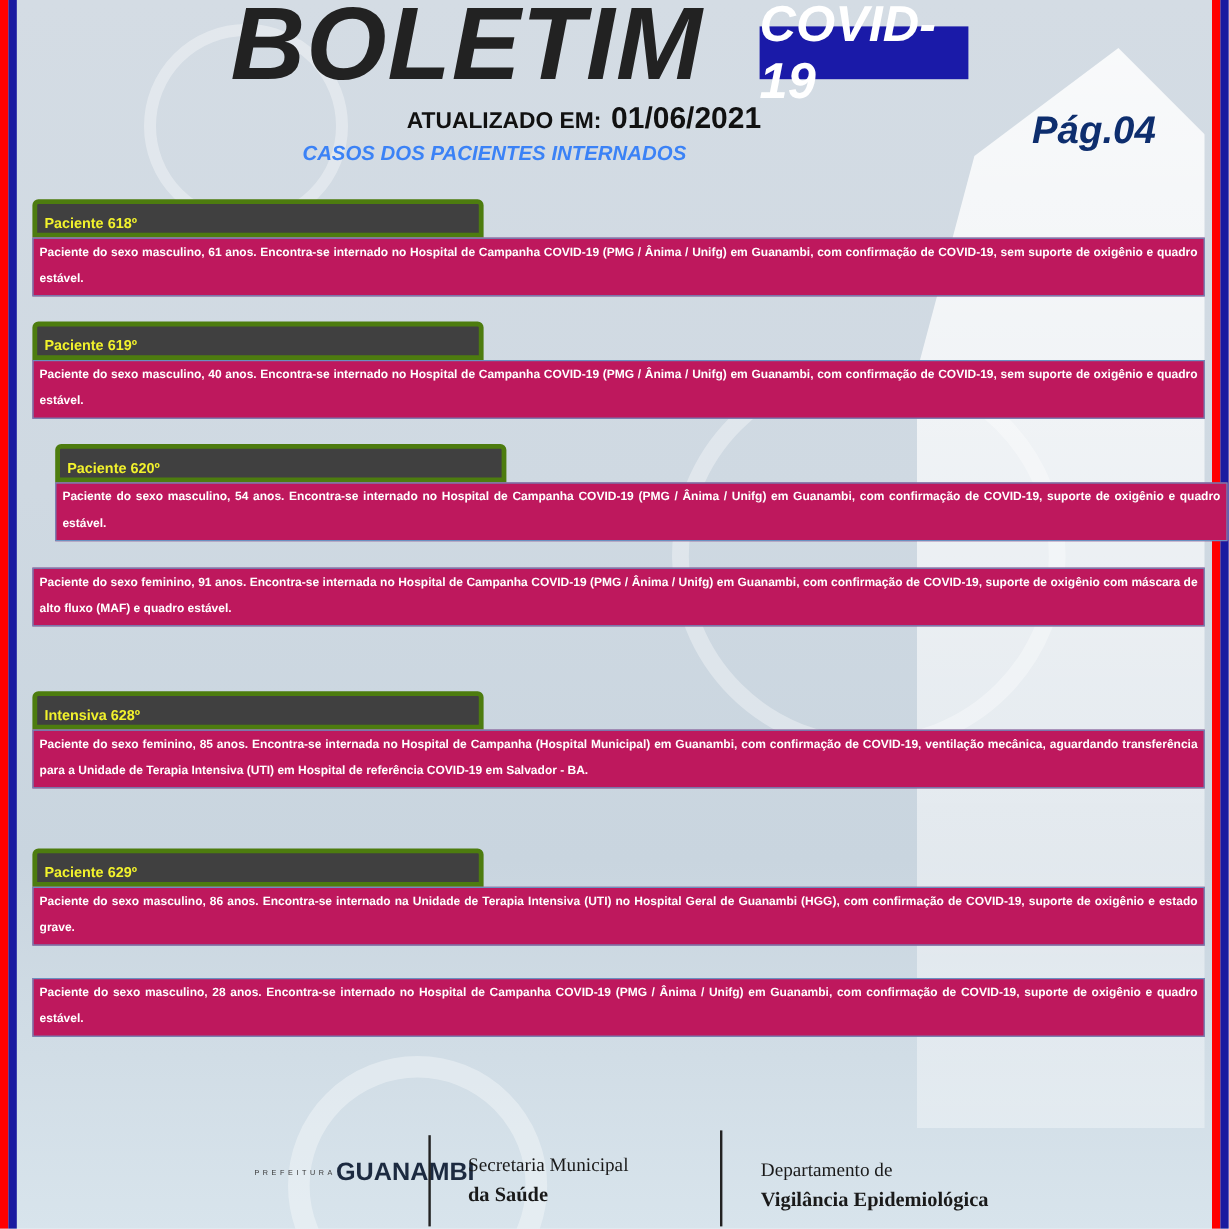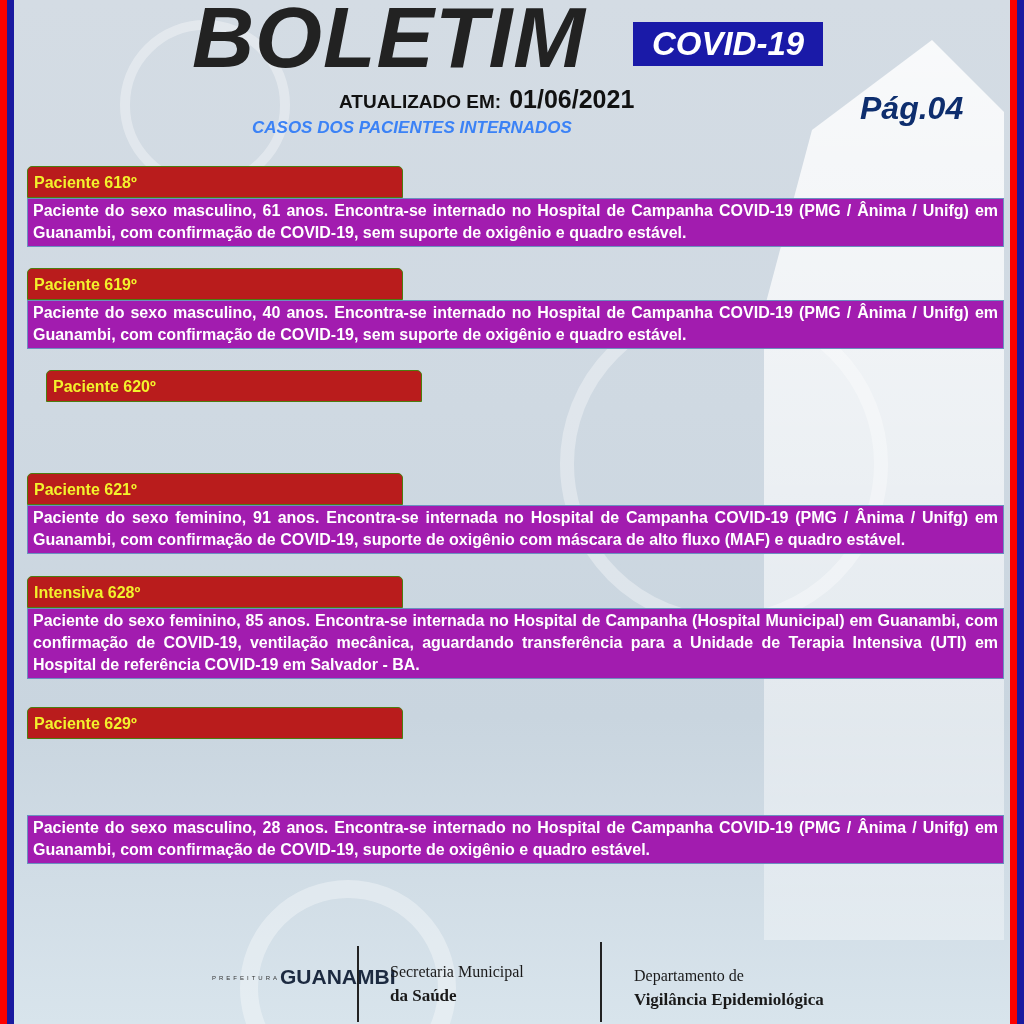--- a/index.html
+++ b/index.html
@@ -22,23 +22,23 @@
     .border-left-blue { position: absolute; left: 7px; top: 0; width: 7px; height: 1024px; background: #1a1aa0; }
     .border-right-red { position: absolute; right: 7px; top: 0; width: 7px; height: 1024px; background: #ff0000; }
     .border-right-blue { position: absolute; right: 0; top: 0; width: 7px; height: 1024px; background: #1a1aa0; }
 
     .title {
       position: absolute; left: 192px; top: -6px;
       font-size: 86px; font-weight: bold; font-style: italic; color: #222222;
       letter-spacing: 1px; line-height: 1;
     }
     .covid-badge {
-      position: absolute; left: 633px; top: 22px; width: 190px; height: 44px;
+      position: absolute; left: 633px; top: 22px; width: 174px; height: 44px;
       background: #1a1aa8; color: #ffffff;
-      font-size: 33px; font-weight: bold; font-style: italic;
+      font-size: 42px; font-weight: bold; font-style: italic;
       display: flex; align-items: center; justify-content: center;
     }
     .updated {
       position: absolute; left: 302px; top: 85px;
       color: #111111; font-weight: bold; display: flex; align-items: baseline; gap: 8px; margin-left: 37px;
     }
     .updated .label { font-size: 19px; }
     .updated .date { font-size: 25px; }
     .subtitle {
       position: absolute; left: 252px; top: 118px;
@@ -46,27 +46,27 @@
     }
     .page-num {
       position: absolute; left: 860px; top: 90px;
       font-size: 32px; font-weight: bold; font-style: italic; color: #0e2e6e;
     }
 
     .patients { position: absolute; left: 0; top: 0; width: 1024px; }
     .patient { position: absolute; left: 27px; width: 977px; }
     .patient-header {
       width: 376px; height: 32px; box-sizing: border-box;
-      background: #b91c1c; border: 1px solid #4d7c0f; border-radius: 5px 5px 0 0;
-      color: #f2f22c; font-weight: bold; font-size: 16px;
+      background: #404040; border: 4px solid #4d7c0f; border-radius: 5px 5px 0 0;
+      color: #f2f22c; font-weight: bold; font-size: 12px;
       padding: 4px 6px; line-height: 24px;
     }
     .patient-body {
-      background: #a21caf; border: 1px solid #6a90c0; box-sizing: border-box;
-      color: #ffffff; font-weight: bold; font-size: 16px; line-height: 22px;
+      background: #be185d; border: 1px solid #6a90c0; box-sizing: border-box;
+      color: #ffffff; font-weight: bold; font-size: 10px; line-height: 22px;
       padding: 1px 5px 2px 5px; text-align: justify;
     }
 
     .footer { position: absolute; left: 0; top: 930px; width: 1024px; height: 94px; }
     .logo {
       position: absolute; left: 212px; top: 0; width: 120px; height: 94px;
       display: flex; flex-direction: row; align-items: center;
     }
     .logo .crest { width: 52px; height: 62px; }
     .logo .pref { font-size: 6px; letter-spacing: 3px; color: #333; margin-top: 1px; }
@@ -108,31 +108,32 @@
   <div class="patient" style="top:166px;">
     <div class="patient-header">Paciente 618º</div>
     <div class="patient-body">Paciente do sexo masculino, 61 anos. Encontra-se internado no Hospital de Campanha COVID-19 (PMG / Ânima / Unifg) em Guanambi, com confirmação de COVID-19, sem suporte de oxigênio e quadro estável.</div>
   </div>
   <div class="patient" style="top:268px;">
     <div class="patient-header">Paciente 619º</div>
     <div class="patient-body">Paciente do sexo masculino, 40 anos. Encontra-se internado no Hospital de Campanha COVID-19 (PMG / Ânima / Unifg) em Guanambi, com confirmação de COVID-19, sem suporte de oxigênio e quadro estável.</div>
   </div>
   <div class="patient" style="top:370px;margin-left:19px;">
     <div class="patient-header">Paciente 620º</div>
+    <div class="patient-body">Paciente do sexo masculino, 54 anos. Encontra-se internado no Hospital de Campanha COVID-19 (PMG / Ânima / Unifg) em Guanambi, com confirmação de COVID-19, suporte de oxigênio e quadro estável.</div>
   </div>
   <div class="patient" style="top:473px;">
-    <div class="patient-header">Paciente 621º</div>
     <div class="patient-body">Paciente do sexo feminino, 91 anos. Encontra-se internada no Hospital de Campanha COVID-19 (PMG / Ânima / Unifg) em Guanambi, com confirmação de COVID-19, suporte de oxigênio com máscara de alto fluxo (MAF) e quadro estável.</div>
   </div>
   <div class="patient" style="top:576px;">
     <div class="patient-header">Intensiva 628º</div>
     <div class="patient-body">Paciente do sexo feminino, 85 anos. Encontra-se internada no Hospital de Campanha (Hospital Municipal) em Guanambi, com confirmação de COVID-19, ventilação mecânica, aguardando transferência para a Unidade de Terapia Intensiva (UTI) em Hospital de referência COVID-19 em Salvador - BA.</div>
   </div>
   <div class="patient" style="top:707px;">
     <div class="patient-header">Paciente 629º</div>
+    <div class="patient-body">Paciente do sexo masculino, 86 anos. Encontra-se internado na Unidade de Terapia Intensiva (UTI) no Hospital Geral de Guanambi (HGG), com confirmação de COVID-19, suporte de oxigênio e estado grave.</div>
   </div>
   <div class="patient" style="top:815px;">
     <div class="patient-body">Paciente do sexo masculino, 28 anos. Encontra-se internado no Hospital de Campanha COVID-19 (PMG / Ânima / Unifg) em Guanambi, com confirmação de COVID-19, suporte de oxigênio e quadro estável.</div>
   </div>
 </div>
 
 <div class="footer">
   <div class="logo">
     <svg class="crest" viewBox="0 0 52 62">
       <rect x="20" y="2" width="12" height="10" fill="none" stroke="#333" stroke-width="1.5"></rect>

